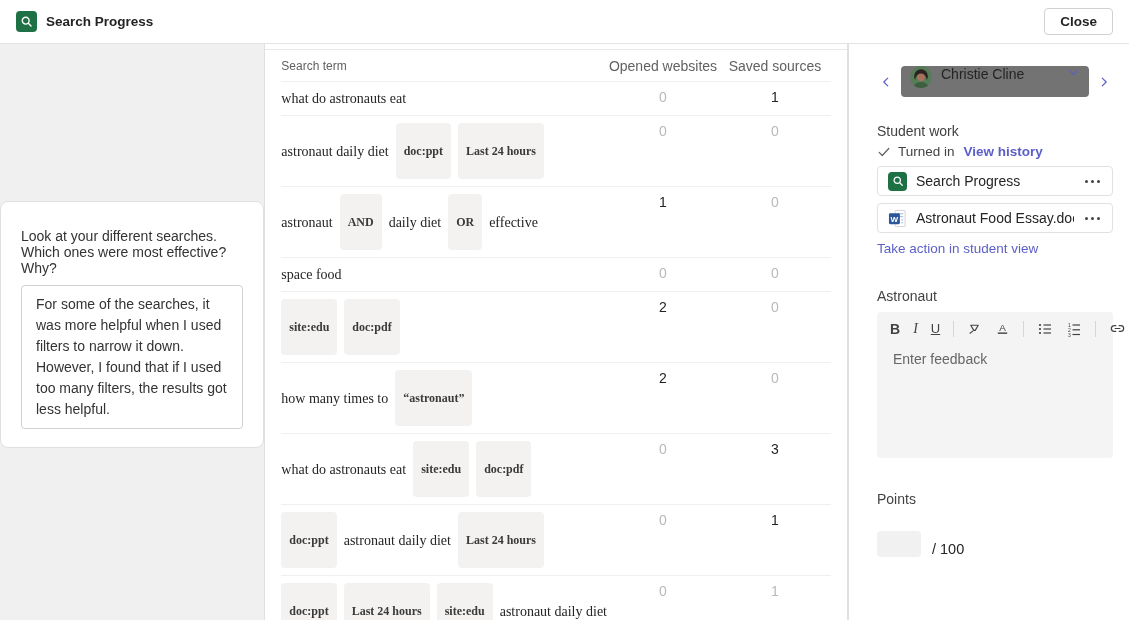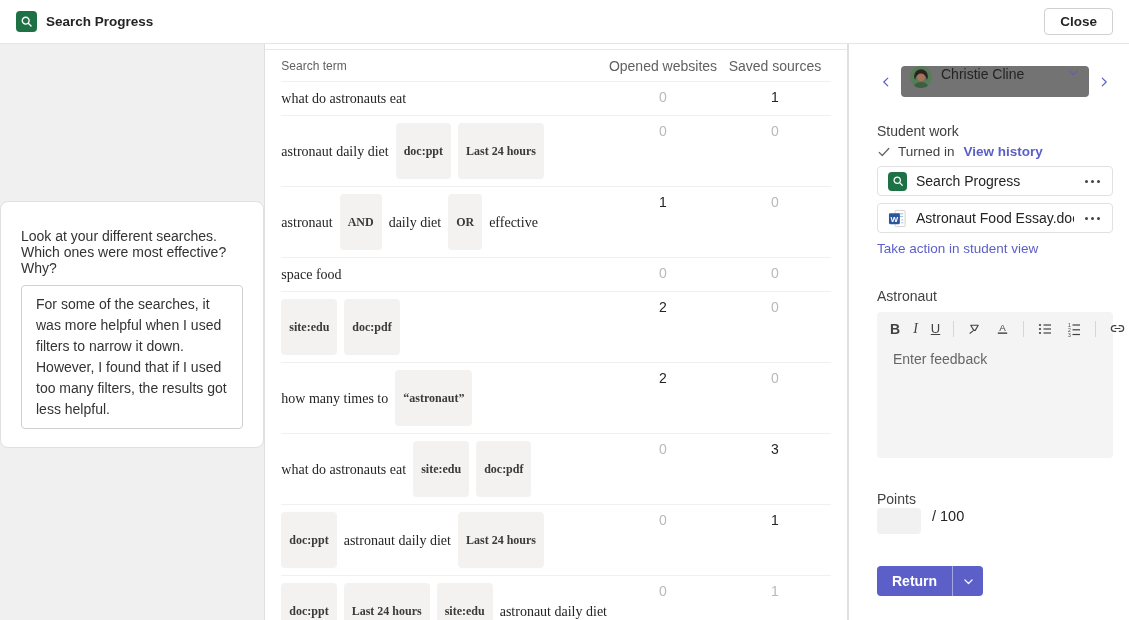--- a/index.html
+++ b/index.html
@@ -62,21 +62,21 @@
   .lbl-feedback { margin-top:31px; }
   .feedback-box { margin-top:8px; background:#f4f4f4; border-radius:4px; height:146px; }
   .fb-toolbar { display:flex; align-items:center; gap:13px; padding:8px 13px 3px; color:#424242; }
   .fb-btn { background:none; border:none; cursor:pointer; color:#424242; display:flex; align-items:center; font-family:inherit; padding:0; }
   .fb-b { font-size:14px; font-weight:700; }
   .fb-i { font-size:14px; font-style:italic; font-family:"Liberation Serif", serif; }
   .fb-u { font-size:13px; text-decoration:underline; }
   .fb-sep { width:1px; height:16px; background:#d6d6d6; flex:none; }
   .fb-input { padding:11px 16px; font-size:14px; color:#666; }
   .lbl-points { margin-top:33px; }
-  .points-row { margin-top:1px; display:flex; align-items:flex-start; gap:11px; }
+  .points-row { margin-top:24px; display:flex; align-items:flex-end; gap:11px; }
   .points-input { width:44px; height:26px; background:#f1f1f1; border:none; border-radius:4px; font-family:inherit; font-size:14px; padding:0 6px; }
   .points-max { font-size:14.5px; color:#242424; }
   .return-btn { margin-top:32px; display:inline-flex; align-items:stretch; background:#5b5fc7; border-radius:4px; height:30px; overflow:hidden; border:none; padding:0; cursor:pointer; }
   .return-main { display:flex; align-items:center; padding:0 15px; color:#fff; font-size:14px; font-weight:600; }
   .return-sep { width:1px; background:rgba(255,255,255,.45); margin:0; }
   .return-caret { width:30px; display:flex; align-items:center; justify-content:center; }
 </style>
 </head>
 <body>
 
@@ -339,23 +339,14 @@
       </div>
       <div class="fb-input">Enter feedback</div>
     </div>
 
     <div class="section-label lbl-points">Points</div>
     <div class="points-row">
       <input class="points-input" value="" style="">
       <span class="points-max">/ 100</span>
     </div>
 
-    <button class="return-btn">
-      <span class="return-main">Return</span>
-      <span class="return-sep"></span>
-      <span class="return-caret">
-        <svg width="13" height="13" viewBox="0 0 16 16">
-            <polyline points="3.5,6 8,10.5 12.5,6" fill="none" stroke="#fff" stroke-width="1.5" stroke-linecap="round" stroke-linejoin="round"></polyline>
-          </svg>
-      </span>
-    </button>
   </aside>
 </div>
 
 </body></html>

